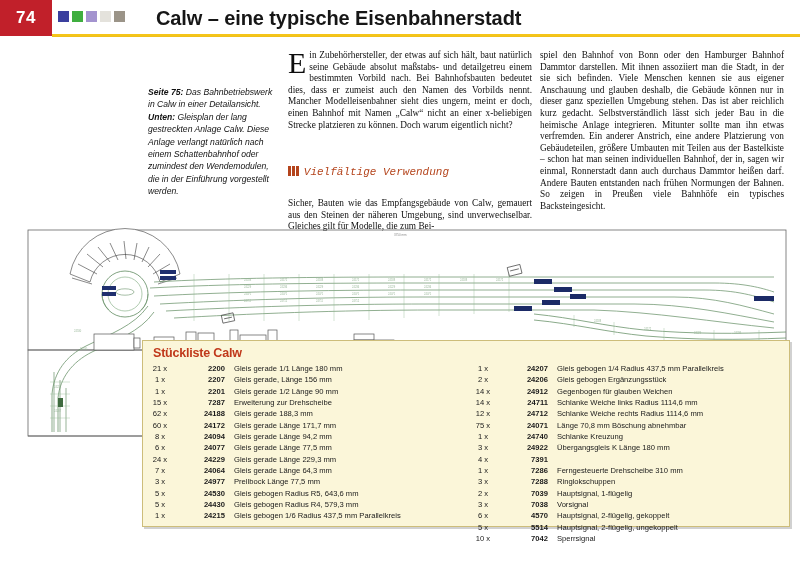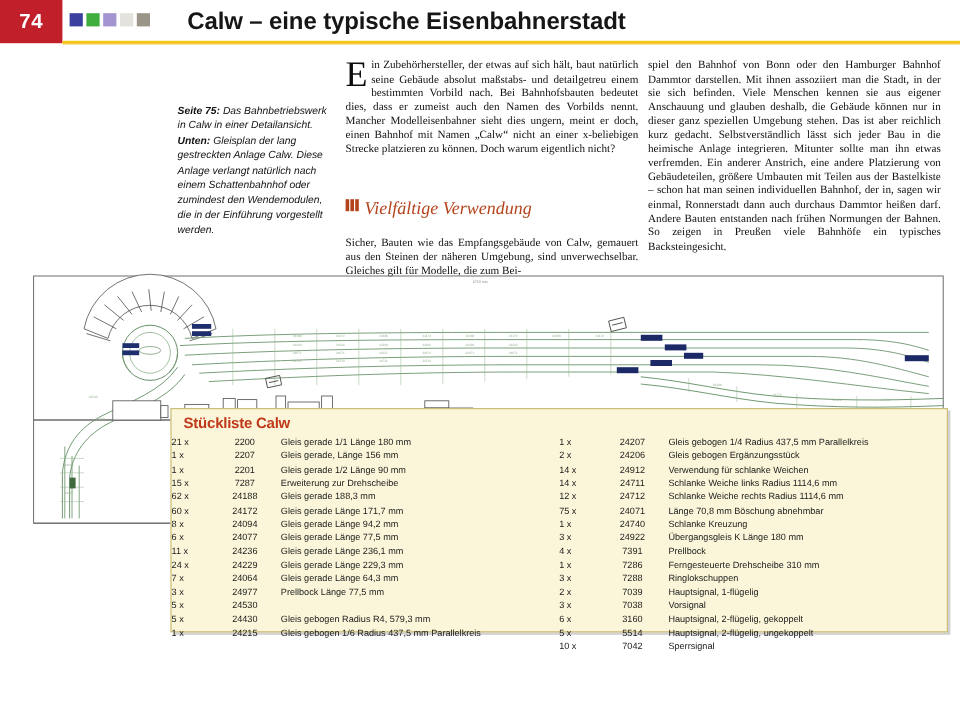--- a/index.html
+++ b/index.html
@@ -54,22 +54,22 @@
 
   .dropcap{
     float:left;font-family:"Liberation Serif",serif;
     font-size:30px;line-height:24px;font-weight:normal;
     margin:1px 3px 0 0;color:#0d0d0d;
   }
 
   
   .subhead-wrap{position:absolute;left:288px;top:166px;width:250px;}
   .subhead{
-    font-family:Liberation Serif, serif;
-    font-style:italic;font-size:15px;color:#b4441c;
+    font-family:Liberation Mono, monospace;
+    font-style:italic;font-size:11px;color:#b4441c;
     white-space:nowrap;display:flex;align-items:flex-start;gap:5px;
   }
   .bars{display:inline-flex;gap:1.5px;align-items:center;}
   .bars i{display:block;width:2.6px;height:10px;background:#b4441c;}
   .sub-body{
     position:absolute;left:288px;top:198px;width:244px;
     font-family:"Liberation Serif",serif;font-size:9.3px;line-height:11.6px;
     text-align:justify;color:#101010;
   }
 
@@ -90,22 +90,22 @@
     font-size:12.5px;color:#c0391b;letter-spacing:-0.2px;
   }
   .parts-cols{position:absolute;left:0;top:22px;width:646px;display:flex;}
   .parts-col{width:323px;}
   .prow{
     display:flex;align-items:baseline;
     font-family:"Liberation Sans",sans-serif;
     font-size:7.6px;line-height:11.35px;color:#1a1a1a;
     white-space:nowrap;
   }
-  .pqty{width:34px;text-align:left;padding-right:6px;flex:0 0 34px;}
-  .pnum{width:42px;text-align:center;padding-right:9px;flex:0 0 42px;}
+  .pqty{width:34px;text-align:center;padding-right:6px;flex:0 0 34px;}
+  .pnum{width:42px;text-align:right;padding-right:9px;flex:0 0 42px;font-weight:bold;}
   .pdesc{flex:1 1 auto;overflow:hidden;}
 </style>
 </head>
 <body>
 
 <div class="page">
 
   <div class="hdr">
     <div class="page-badge" style="background: rgb(193, 32, 42);">74</div>
     <div class="hdr-swatches">
@@ -349,42 +349,38 @@
             <span class="pqty">8 x</span>
             <span class="pnum">24094</span>
             <span class="pdesc">Gleis gerade Länge 94,2 mm</span>
           </div>
           <div class="prow">
             <span class="pqty">6 x</span>
             <span class="pnum">24077</span>
             <span class="pdesc">Gleis gerade Länge 77,5 mm</span>
           </div>
           <div class="prow">
-            <span class="pqty">11 x</span>
-            <span class="pnum">24236</span>
-            <span class="pdesc">Gleis gerade Länge 236,1 mm</span>
-          </div>
-          <div class="prow">
             <span class="pqty">24 x</span>
             <span class="pnum">24229</span>
             <span class="pdesc">Gleis gerade Länge 229,3 mm</span>
           </div>
           <div class="prow">
             <span class="pqty">7 x</span>
             <span class="pnum">24064</span>
             <span class="pdesc">Gleis gerade Länge 64,3 mm</span>
           </div>
           <div class="prow">
             <span class="pqty">3 x</span>
             <span class="pnum">24977</span>
             <span class="pdesc">Prellbock Länge 77,5 mm</span>
           </div>
           <div class="prow">
             <span class="pqty">5 x</span>
             <span class="pnum">24530</span>
+            <span class="pdesc">Gleis gebogen Radius R5, 643,6 mm</span>
           </div>
           <div class="prow">
             <span class="pqty">5 x</span>
             <span class="pnum">24430</span>
             <span class="pdesc">Gleis gebogen Radius R4, 579,3 mm</span>
           </div>
           <div class="prow">
             <span class="pqty">1 x</span>
             <span class="pnum">24215</span>
             <span class="pdesc">Gleis gebogen 1/6 Radius 437,5 mm Parallelkreis</span>
@@ -397,21 +393,21 @@
             <span class="pdesc">Gleis gebogen 1/4 Radius 437,5 mm Parallelkreis</span>
           </div>
           <div class="prow">
             <span class="pqty">2 x</span>
             <span class="pnum">24206</span>
             <span class="pdesc">Gleis gebogen Ergänzungsstück</span>
           </div>
           <div class="prow">
             <span class="pqty">14 x</span>
             <span class="pnum">24912</span>
-            <span class="pdesc">Verwendung für schlanke Weichen</span>
+            <span class="pdesc">Gegenbogen für glauben Weichen</span>
           </div>
           <div class="prow">
             <span class="pqty">14 x</span>
             <span class="pnum">24711</span>
             <span class="pdesc">Schlanke Weiche links Radius 1114,6 mm</span>
           </div>
           <div class="prow">
             <span class="pqty">12 x</span>
             <span class="pnum">24712</span>
             <span class="pdesc">Schlanke Weiche rechts Radius 1114,6 mm</span>
@@ -427,21 +423,20 @@
             <span class="pdesc">Schlanke Kreuzung</span>
           </div>
           <div class="prow">
             <span class="pqty">3 x</span>
             <span class="pnum">24922</span>
             <span class="pdesc">Übergangsgleis K Länge 180 mm</span>
           </div>
           <div class="prow">
             <span class="pqty">4 x</span>
             <span class="pnum">7391</span>
-            <span class="pdesc">Prellbock</span>
           </div>
           <div class="prow">
             <span class="pqty">1 x</span>
             <span class="pnum">7286</span>
             <span class="pdesc">Ferngesteuerte Drehscheibe 310 mm</span>
           </div>
           <div class="prow">
             <span class="pqty">3 x</span>
             <span class="pnum">7288</span>
             <span class="pdesc">Ringlokschuppen</span>
@@ -451,21 +446,21 @@
             <span class="pnum">7039</span>
             <span class="pdesc">Hauptsignal, 1-flügelig</span>
           </div>
           <div class="prow">
             <span class="pqty">3 x</span>
             <span class="pnum">7038</span>
             <span class="pdesc">Vorsignal</span>
           </div>
           <div class="prow">
             <span class="pqty">6 x</span>
-            <span class="pnum">3160</span>
+            <span class="pnum">4570</span>
             <span class="pdesc">Hauptsignal, 2-flügelig, gekoppelt</span>
           </div>
           <div class="prow">
             <span class="pqty">5 x</span>
             <span class="pnum">5514</span>
             <span class="pdesc">Hauptsignal, 2-flügelig, ungekoppelt</span>
           </div>
           <div class="prow">
             <span class="pqty">10 x</span>
             <span class="pnum">7042</span>

